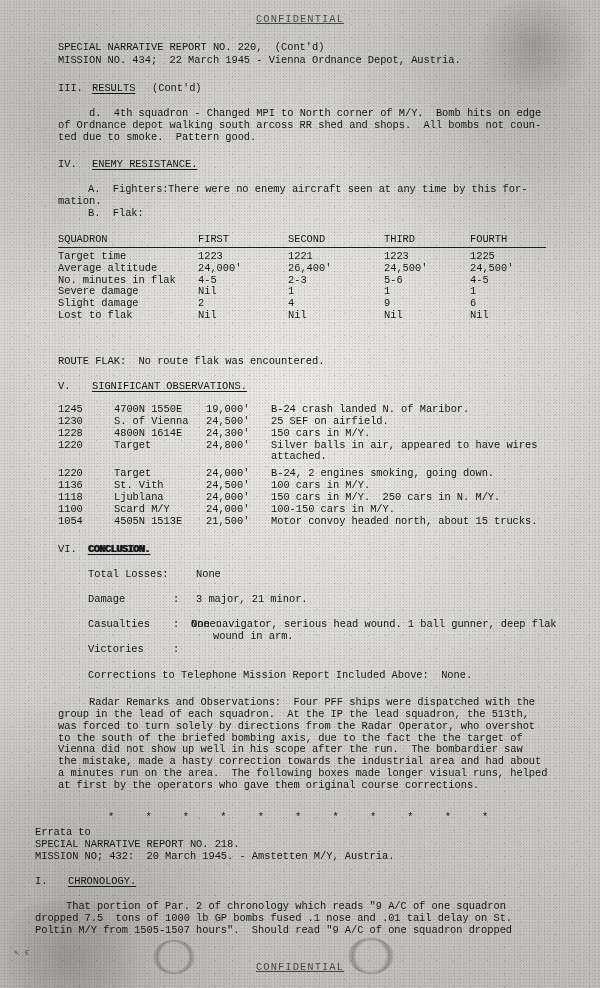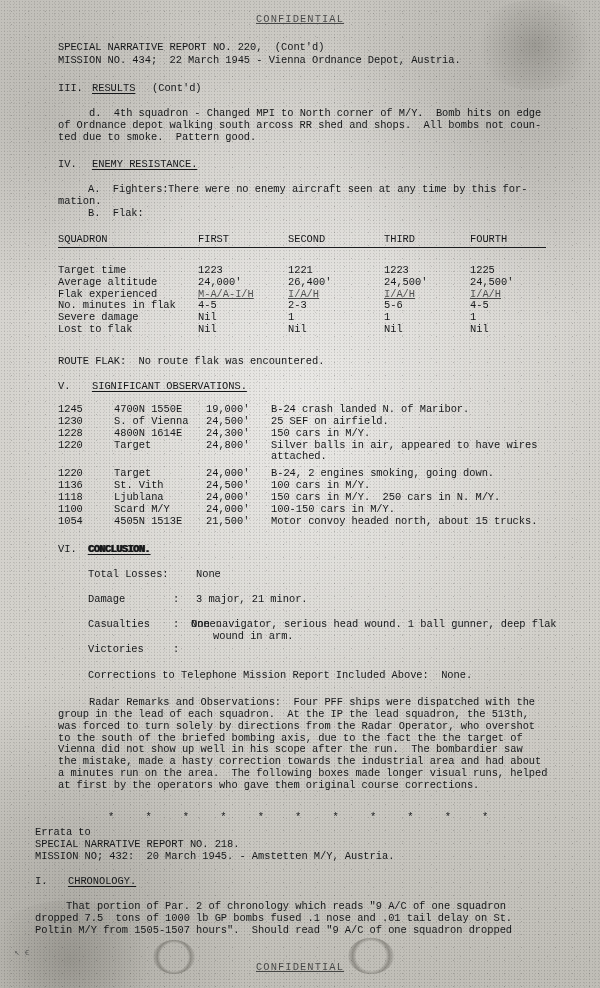--- a/index.html
+++ b/index.html
@@ -94,21 +94,21 @@
   }
   table.flak td, table.flak th {
     padding: 0;
     margin: 0;
     text-align: left;
     font-weight: normal;
     vertical-align: top;
   }
   table.flak thead th { padding-bottom: 1px; }
   table.flak thead tr { border-bottom: 1.1px solid #1c1e20; }
-  table.flak tbody tr:first-child td { padding-top: 17px; }
+  table.flak tbody tr:first-child td { padding-top: 3px; }
 
   table.obs {
     position: absolute;
     border-collapse: collapse;
     font-size: 10.4px;
     line-height: 11.85px;
     white-space: pre;
   }
   table.obs td {
     padding: 0;
@@ -183,39 +183,39 @@
           <td>1225</td>
         </tr>
         <tr>
           <td>Average altitude</td>
           <td>24,000'</td>
           <td>26,400'</td>
           <td>24,500'</td>
           <td>24,500'</td>
         </tr>
         <tr>
-          <td>Flak experienced</td>
-          <td class="faint">M-A/A-I/H</td>
-          <td class="faint">I/A/H</td>
-          <td class="faint">I/A/H</td>
-          <td class="faint">I/A/H</td>
-        </tr>
-        <tr>
           <td>No. minutes in flak</td>
           <td>4-5</td>
           <td>2-3</td>
           <td>5-6</td>
           <td>4-5</td>
         </tr>
         <tr>
           <td>Severe damage</td>
           <td>Nil</td>
           <td>1</td>
           <td>1</td>
           <td>1</td>
+        </tr>
+        <tr>
+          <td>Slight damage</td>
+          <td>2</td>
+          <td>4</td>
+          <td>9</td>
+          <td>6</td>
         </tr>
         <tr>
           <td>Lost to flak</td>
           <td>Nil</td>
           <td>Nil</td>
           <td>Nil</td>
           <td>Nil</td>
         </tr>
       </tbody>
     </table>

